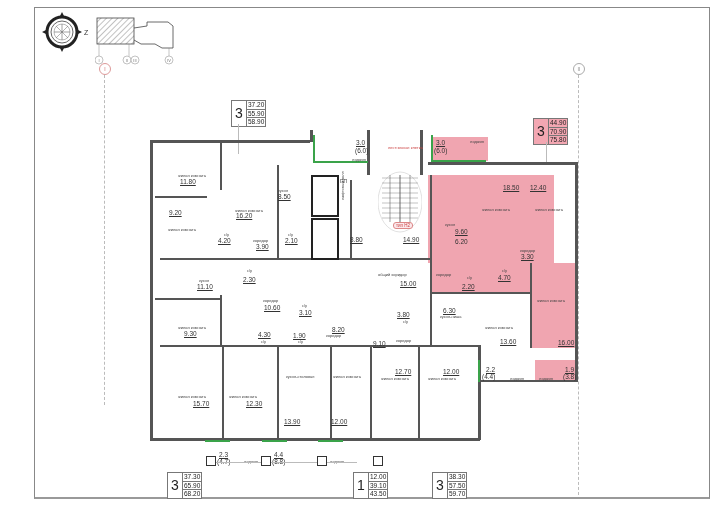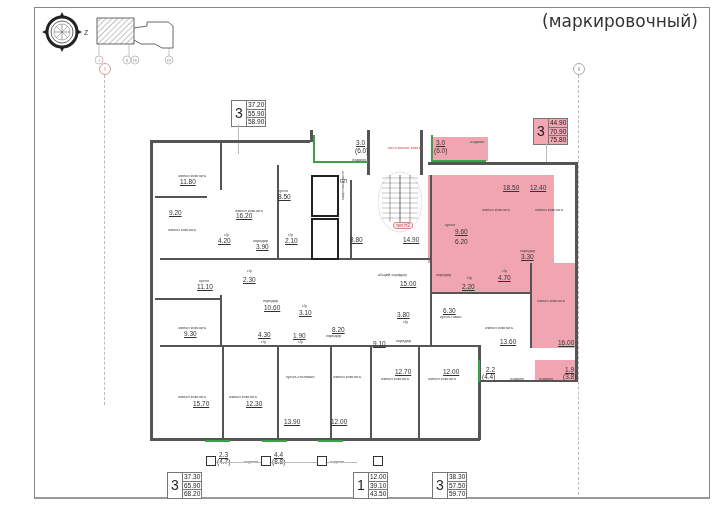--- a/index.html
+++ b/index.html
@@ -62,21 +62,20 @@
   <circle cx="32" cy="48" r="4" fill="#fff" stroke="#999" stroke-width="0.6"></circle>
   <circle cx="40" cy="48" r="4" fill="#fff" stroke="#999" stroke-width="0.6"></circle>
   <circle cx="74" cy="48" r="4" fill="#fff" stroke="#999" stroke-width="0.6"></circle>
   <text x="4" y="50" font-size="4" text-anchor="middle" fill="#777">I</text>
   <text x="32" y="50" font-size="4" text-anchor="middle" fill="#777">II</text>
   <text x="40" y="50" font-size="4" text-anchor="middle" fill="#777">III</text>
   <text x="74" y="50" font-size="4" text-anchor="middle" fill="#777">IV</text>
 </svg>
 
 <div class="title">
-  <div>(маркировочный)</div>
 </div>
 
 <div class="axis red" style="left:99px;top:63px;"><span>I</span></div>
 <div class="gridline" style="left:104px;top:75px;height:330px;"></div>
 <div class="axis" style="left:573px;top:63px;"><span>II</span></div>
 <div class="gridline" style="left:578px;top:75px;height:420px;"></div>
 
 <div class="tag" style="left:231px;top:100px;">
   <div class="rooms">3</div>
   <div class="vals">

